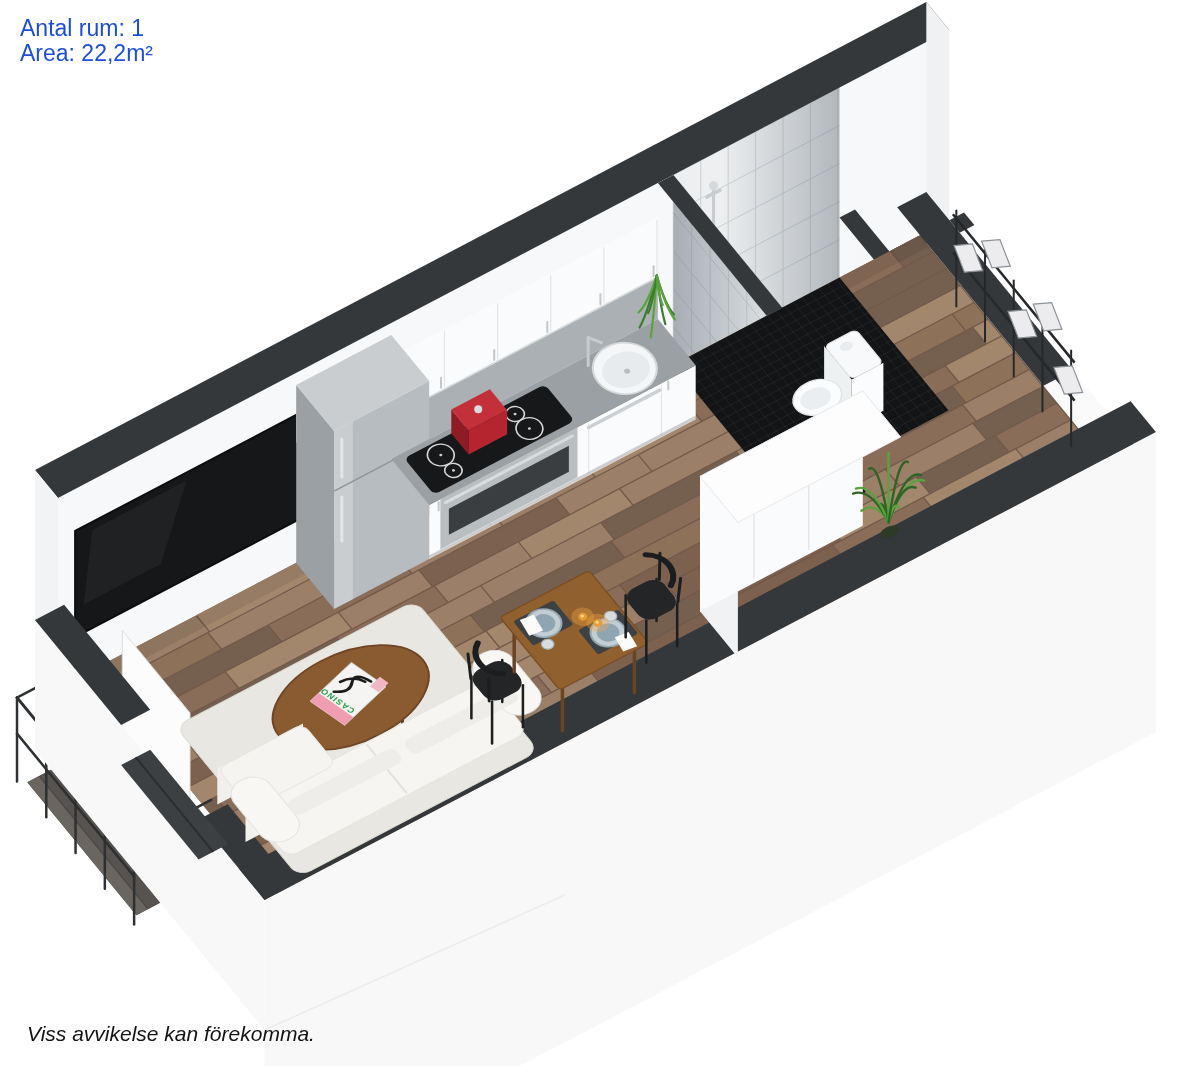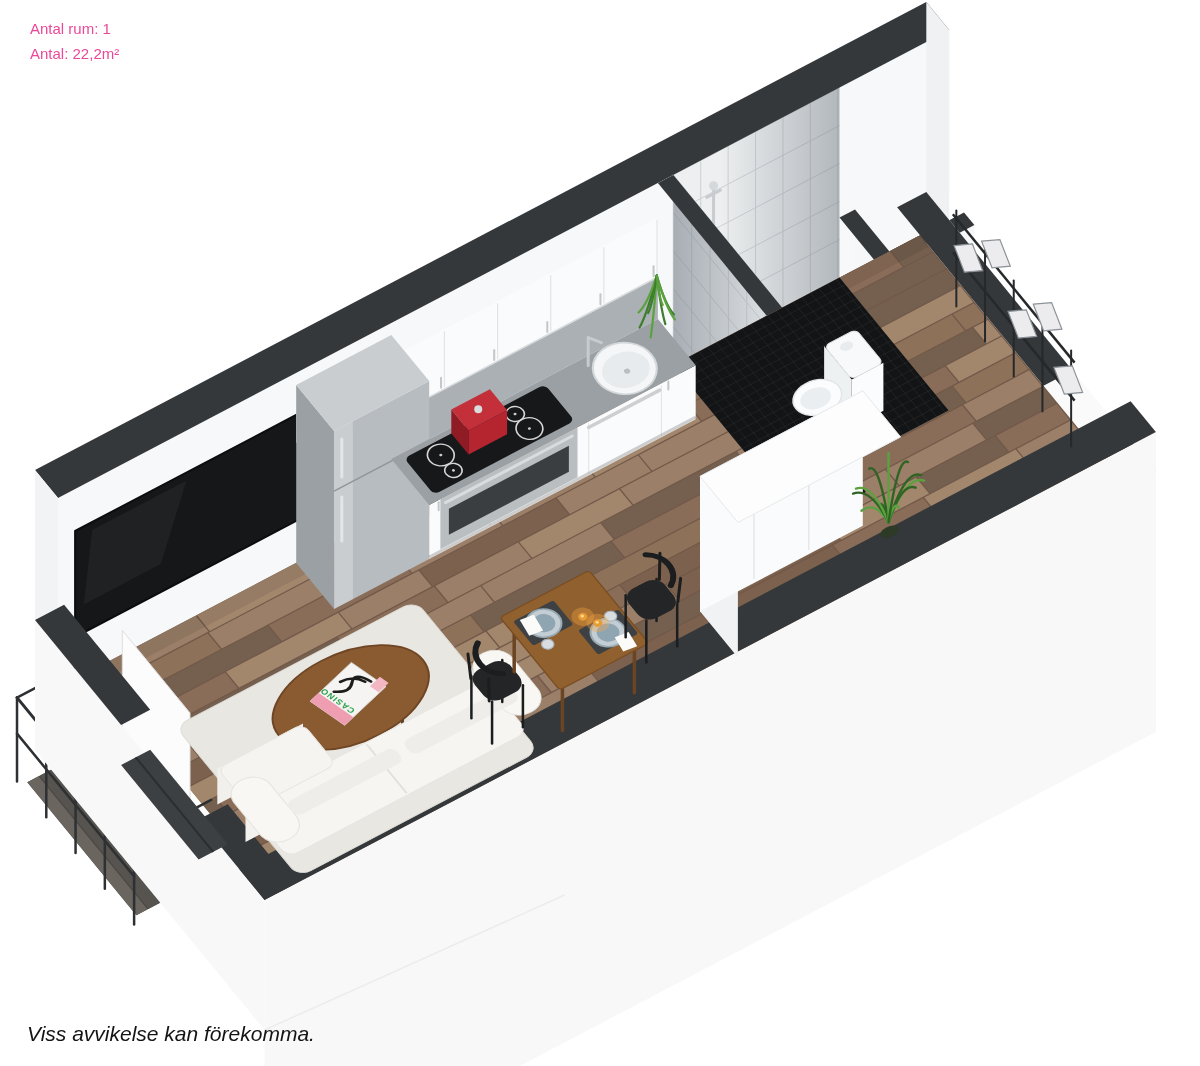--- a/index.html
+++ b/index.html
@@ -1,28 +1,28 @@
 <!DOCTYPE html>
 <html><head>
 <meta charset="utf-8">
 <style>
   html,body{margin:0;padding:0;background:#ffffff;}
   body{width:1200px;height:1066px;position:relative;overflow:hidden;
        font-family:"Liberation Sans","DejaVu Sans",sans-serif;}
-  .info{position:absolute;left:30px;top:16px;color:#ec4899;font-size:15px;line-height:25px;}
+  .info{position:absolute;left:20px;top:16px;color:#1d4ed8;font-size:23px;line-height:25px;}
   .disclaimer{position:absolute;left:27px;top:1022px;color:#141414;font-size:21px;font-style:italic;}
   #scene{position:absolute;left:0;top:0;}
   svg text{font-family:"Liberation Sans","DejaVu Sans",sans-serif;}
 </style>
 </head>
 <body>
 
 <div class="info">
   <div>Antal rum: 1</div>
-  <div>Antal: 22,2m²</div>
+  <div>Area: 22,2m²</div>
 </div>
 
 <svg id="scene" width="1200" height="1066" viewBox="0 0 1200 1066">
     <defs>
       <linearGradient id="shadeNW" gradientUnits="userSpaceOnUse" x1="720" y1="0" x2="840" y2="0">
         <stop offset="0" stop-color="rgba(105,115,124,0)"></stop>
         <stop offset="1" stop-color="rgba(105,115,124,0.45)"></stop>
       </linearGradient>
       <linearGradient id="shadeW" gradientUnits="userSpaceOnUse" x1="790" y1="0" x2="665" y2="0">
         <stop offset="0" stop-color="rgba(95,105,115,0)"></stop>

